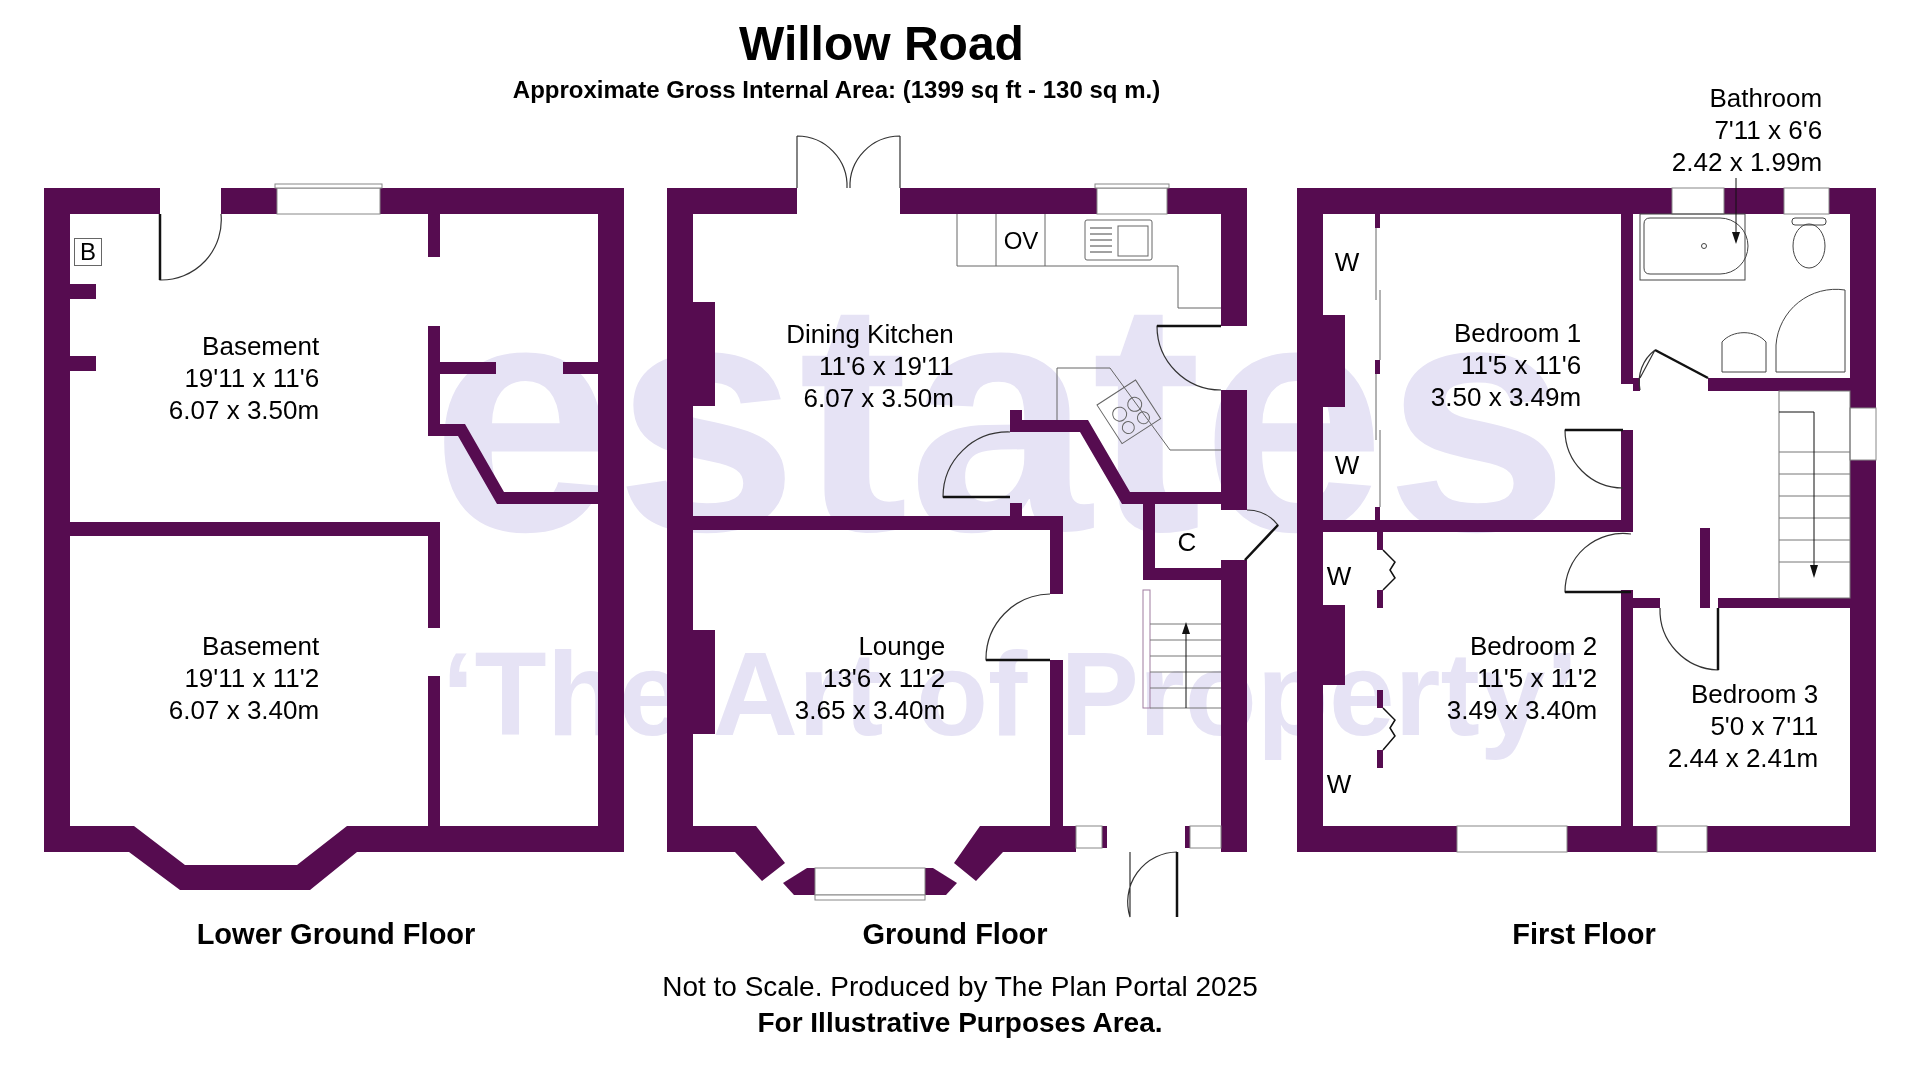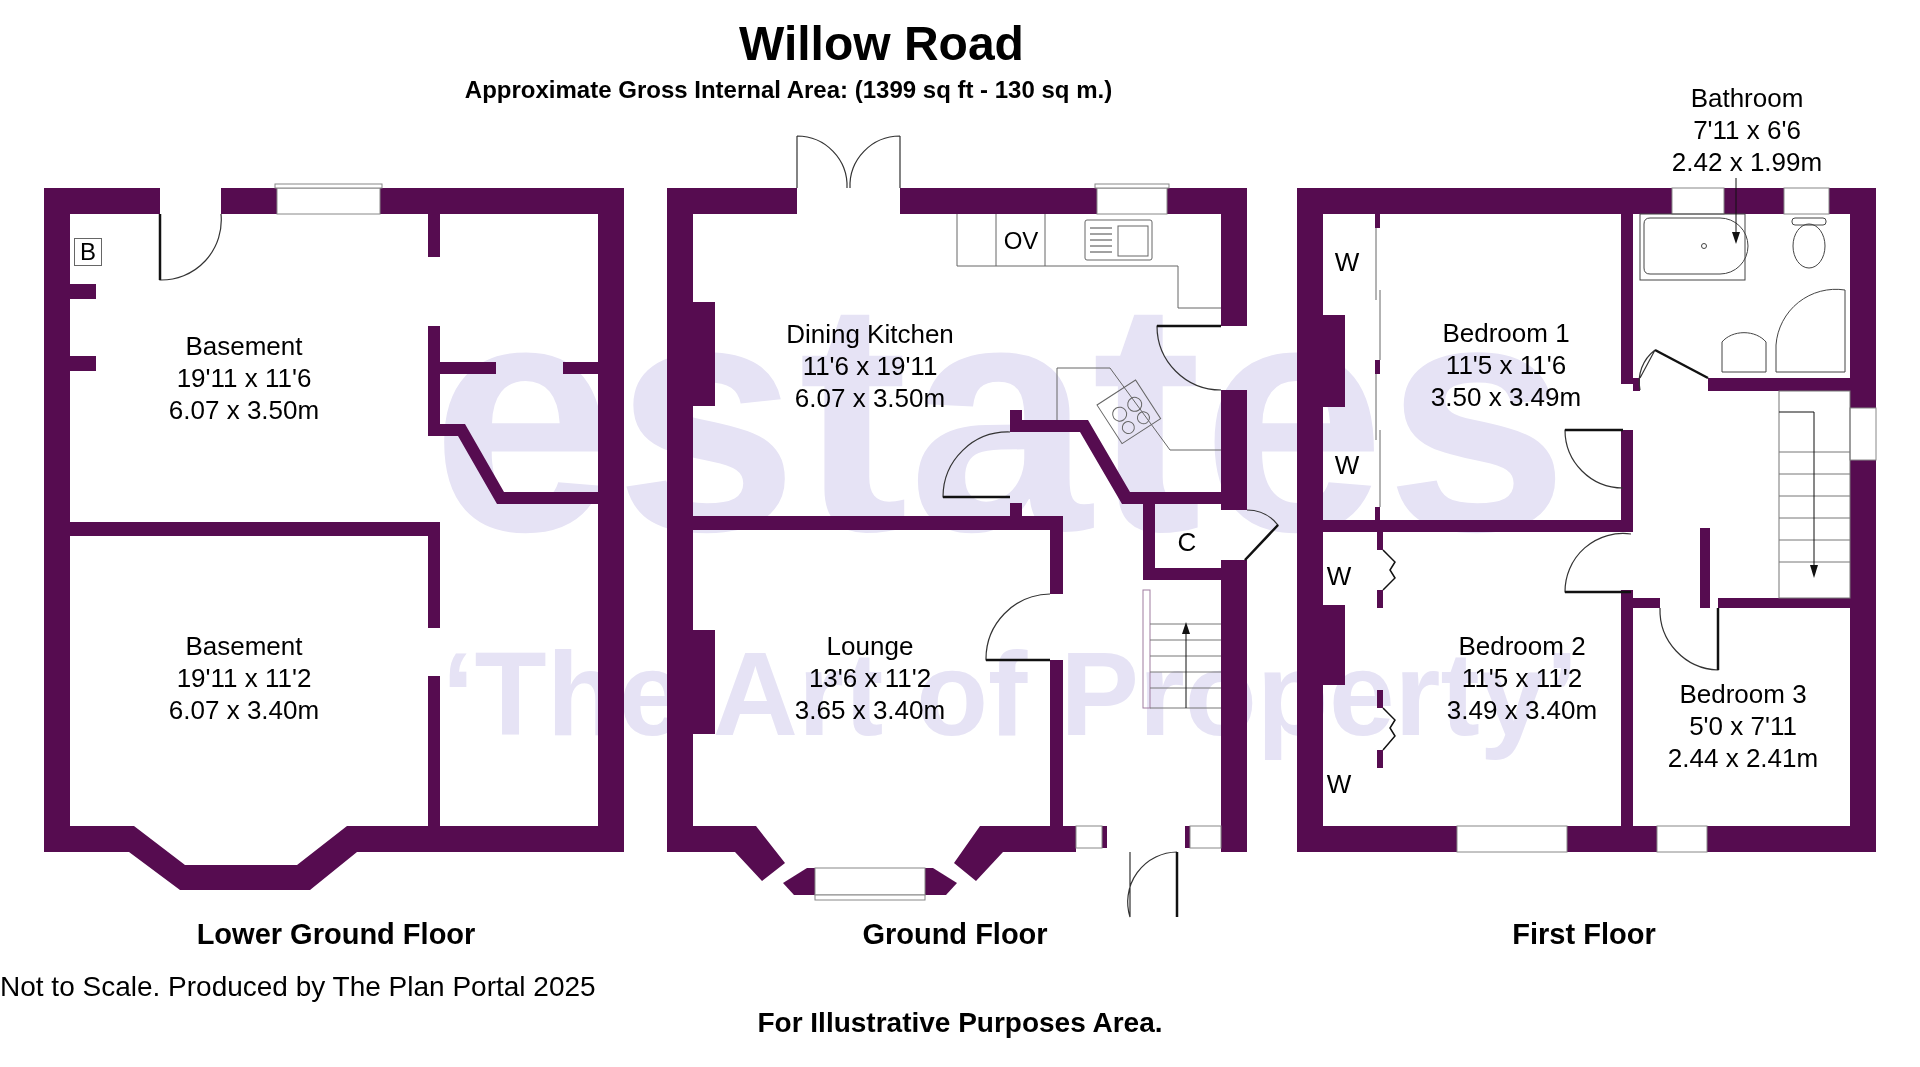--- a/index.html
+++ b/index.html
@@ -3,27 +3,27 @@
 <meta charset="utf-8">
 <style>
   html, body { margin:0; padding:0; background:#ffffff; }
   body { width:1920px; height:1067px; position:relative; overflow:hidden;
          font-family:"Liberation Sans", sans-serif; color:#000; }
   .abs { position:absolute; }
   #plan { position:absolute; left:0; top:0; }
   .title { position:absolute; left:0; width:1763px; top:16px; text-align:center;
            font-weight:bold; font-size:48px; line-height:56px; }
   .subtitle { position:absolute; left:0; width:1577px; top:76px; text-align:center;
-           font-weight:bold; font-size:24px; line-height:28px; }
+           font-weight:bold; font-size:24px; line-height:28px;padding-left:48px; }
   .room { position:absolute; text-align:center; font-size:26px; line-height:32px;
           transform:translateX(-50%); white-space:nowrap; }
-  .room span { display:block; }
+  .room span { display:block;text-align:right; }
   .floor-label { position:absolute; font-weight:bold; font-size:29px; line-height:34px;
                  transform:translateX(-50%); white-space:nowrap; top:917px; }
-  .footer1 { position:absolute; left:0; width:1920px; top:970px;
+  .footer1 { position:absolute; left:0; width:1920px; text-align:center; top:970px;
              font-size:28px; line-height:34px; }
   .footer2 { position:absolute; left:0; width:1920px; text-align:center; top:1006px;
              font-weight:bold; font-size:28px; line-height:34px; }
   .tag { position:absolute; font-size:26px; line-height:28px; transform:translate(-50%,-50%); }
   .boxtag { position:absolute; border:1px solid #666; font-size:24px; line-height:26px;
             width:26px; text-align:center; background:#fff; }
 </style>
 </head>
 <body>
 

